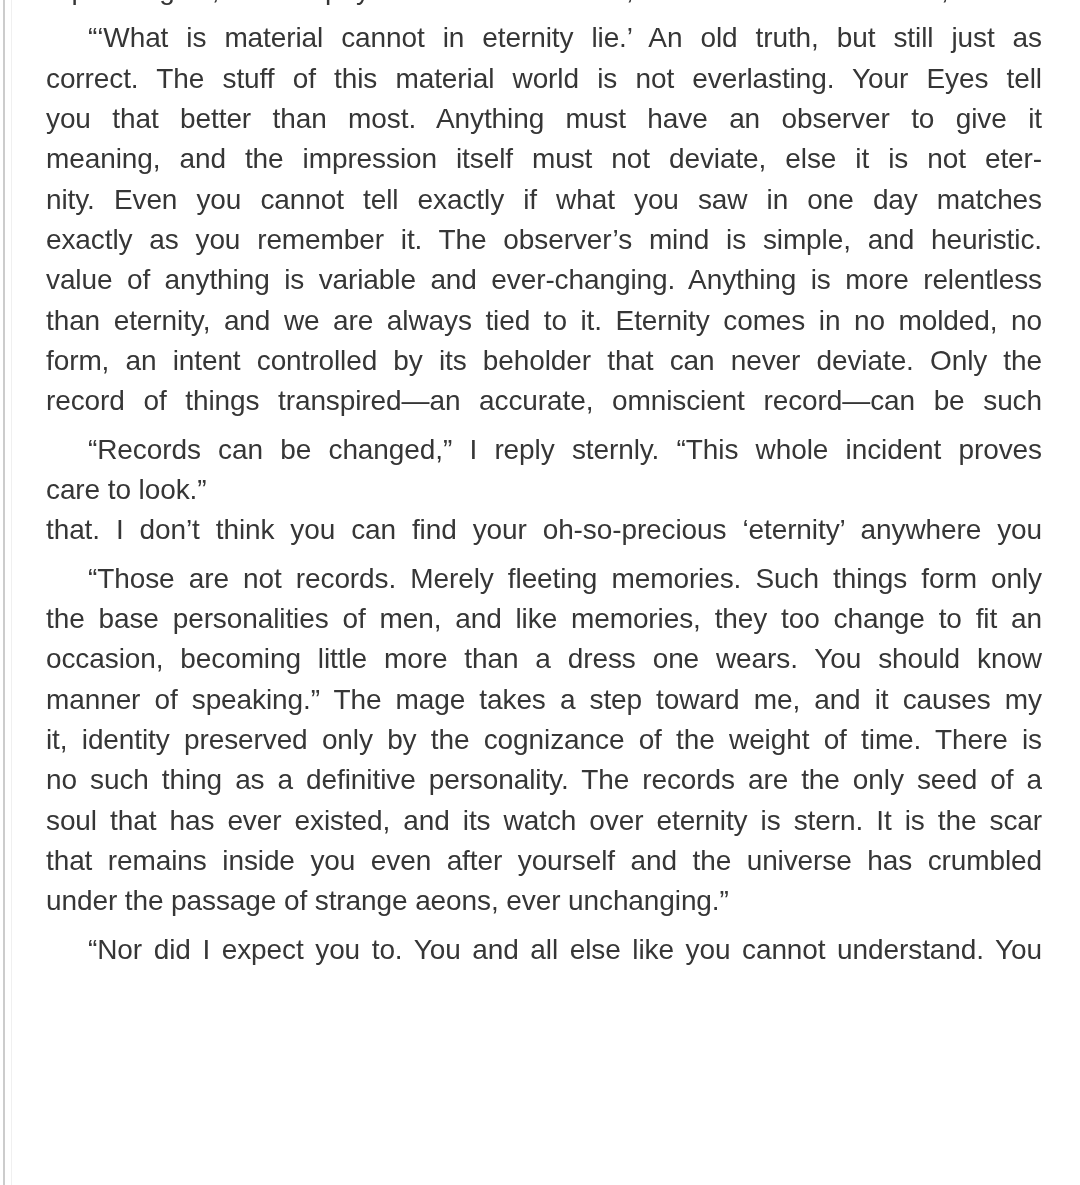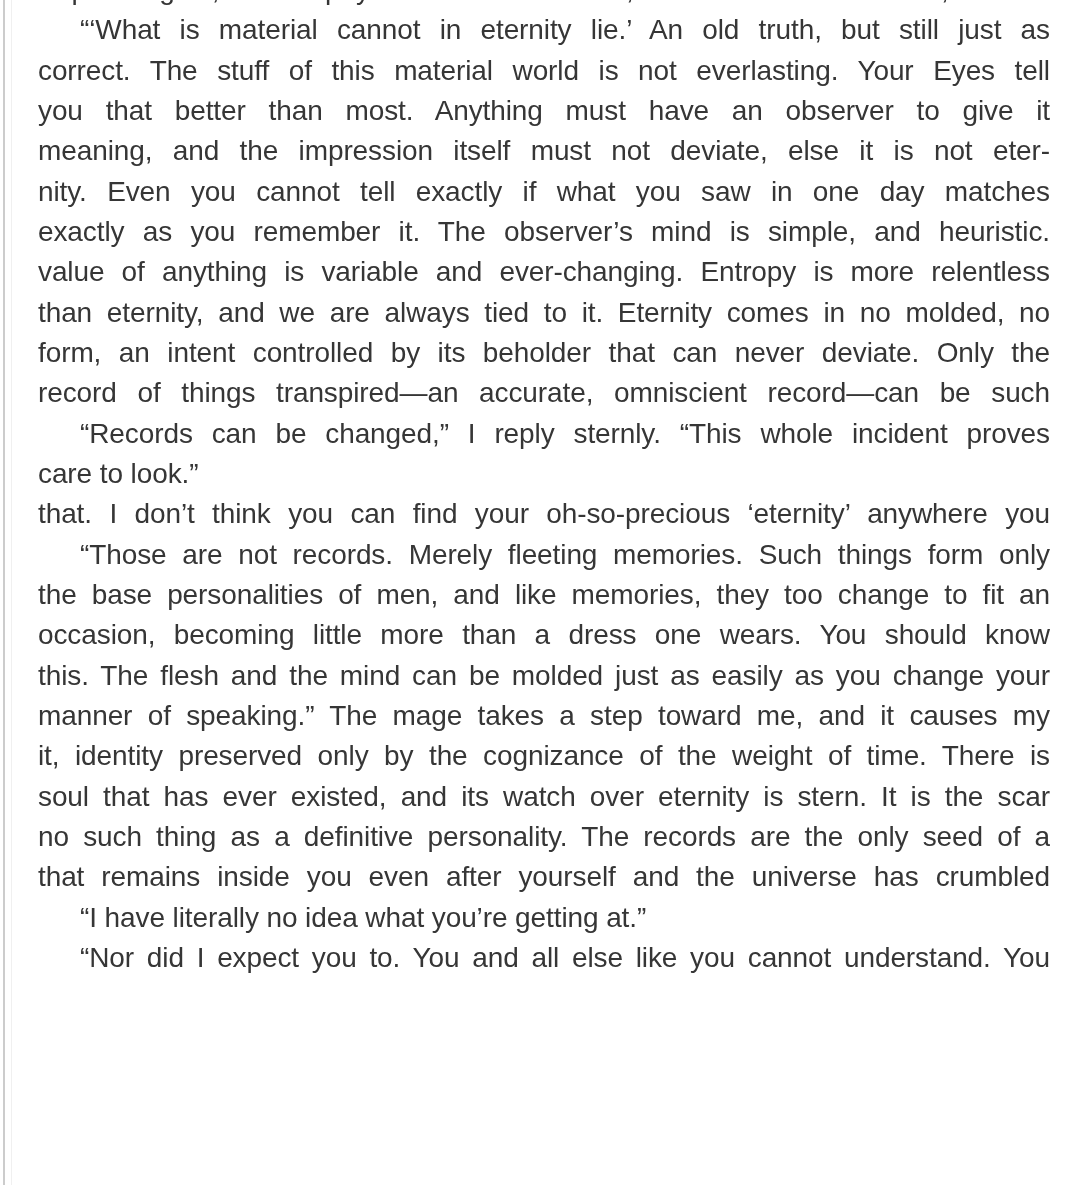--- a/index.html
+++ b/index.html
@@ -27,21 +27,21 @@
   #text-column {
     position: absolute;
     left: 38px;
     right: 30px;
     top: -30px;
     color: #363636;
     font-size: 28px;
     line-height: 40.33px;
     letter-spacing: -0.1px;
   }
-  .para { margin: 0; padding: 0; }
+  .para { margin: 8px; padding: 0; }
   .line {
     height: 40.33px;
     overflow: hidden;
     text-align: justify;
     text-align-last: justify;
     white-space: normal;
   }
   .line.end {
     text-align-last: left;
   }
@@ -58,40 +58,37 @@
 <div id="text-column">
   <div class="line">I speak again, but he pays me no heed at all, as he had done before, and he</div>
 
 <div class="para">
       <div class="line indent">“‘What is material cannot in eternity lie.’ An old truth, but still just as</div>
       <div class="line">correct. The stuff of this material world is not everlasting. Your Eyes tell</div>
       <div class="line">you that better than most. Anything must have an observer to give it</div>
       <div class="line">meaning, and the impression itself must not deviate, else it is not eter-</div>
       <div class="line">nity. Even you cannot tell exactly if what you saw in one day matches</div>
       <div class="line">exactly as you remember it. The observer’s mind is simple, and heuristic.</div>
-      <div class="line">value of anything is variable and ever-changing. Entropy is more relentless</div>
+      <div class="line">value of anything is variable and ever-changing. Anything is more relentless</div>
       <div class="line">than eternity, and we are always tied to it. Eternity comes in no molded, no</div>
       <div class="line">form, an intent controlled by its beholder that can never deviate. Only the</div>
       <div class="line">record of things transpired—an accurate, omniscient record—can be such</div>
     </div>
     <div class="para">
       <div class="line indent">“Records can be changed,” I reply sternly. “This whole incident proves</div>
       <div class="line end">care to look.”</div>
       <div class="line">that. I don’t think you can find your oh-so-precious ‘eternity’ anywhere you</div>
     </div>
     <div class="para">
       <div class="line indent">“Those are not records. Merely fleeting memories. Such things form only</div>
       <div class="line">the base personalities of men, and like memories, they too change to fit an</div>
       <div class="line">occasion, becoming little more than a dress one wears. You should know</div>
-      <div class="line">this. The flesh and the mind can be molded just as easily as you change your</div>
       <div class="line">manner of speaking.” The mage takes a step toward me, and it causes my</div>
       <div class="line">it, identity preserved only by the cognizance of the weight of time. There is</div>
+      <div class="line">no such thing as a definitive personality. The records are the only seed of a</div>
       <div class="line">soul that has ever existed, and its watch over eternity is stern. It is the scar</div>
-      <div class="line">no such thing as a definitive personality. The records are the only seed of a</div>
       <div class="line">that remains inside you even after yourself and the universe has crumbled</div>
-    </div>
-    <div class="para">
-      <div class="line indent end">“I have literally no idea what you’re getting at.”</div>
+      <div class="line end">under the passage of strange aeons, ever unchanging.”</div>
     </div>
     <div class="para">
       <div class="line indent">“Nor did I expect you to. You and all else like you cannot understand. You</div>
     </div>
   </div>
 
 </body></html>

